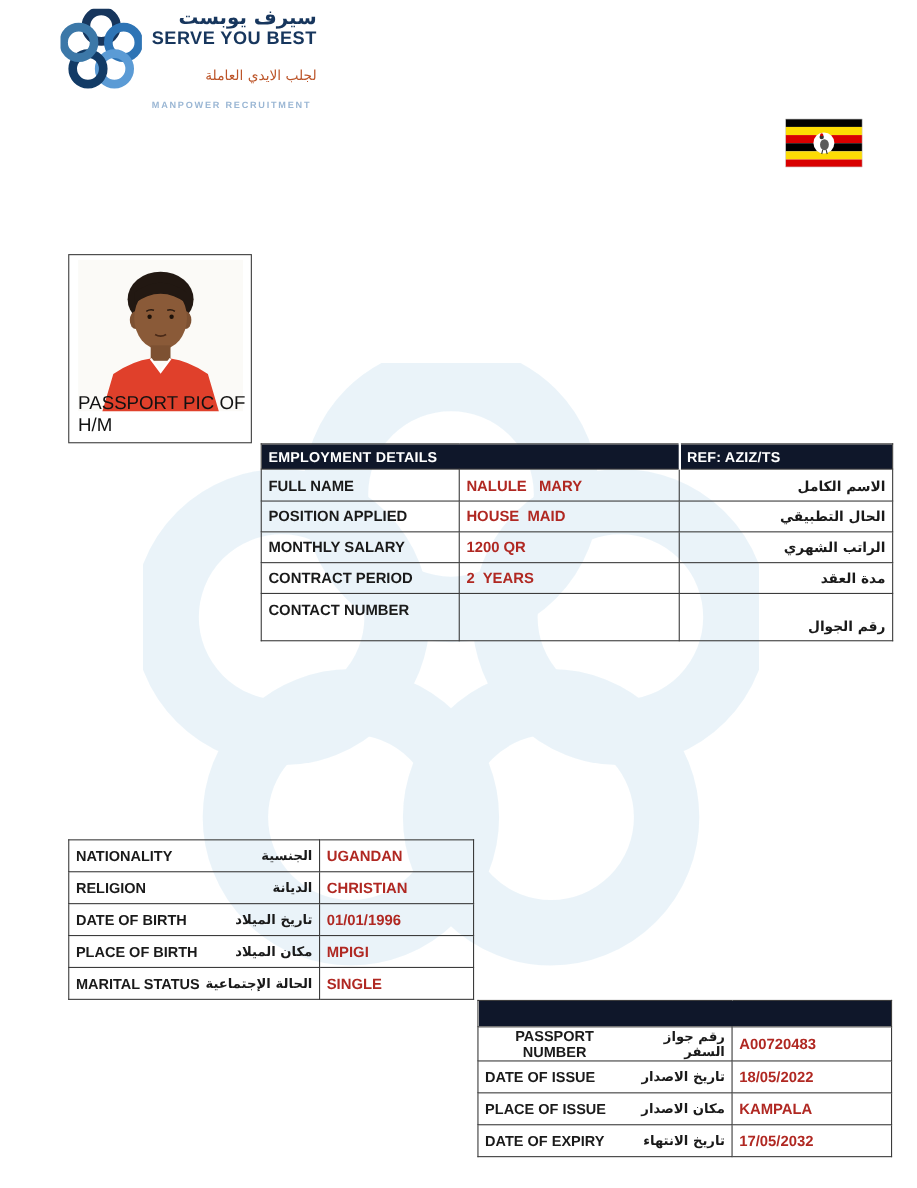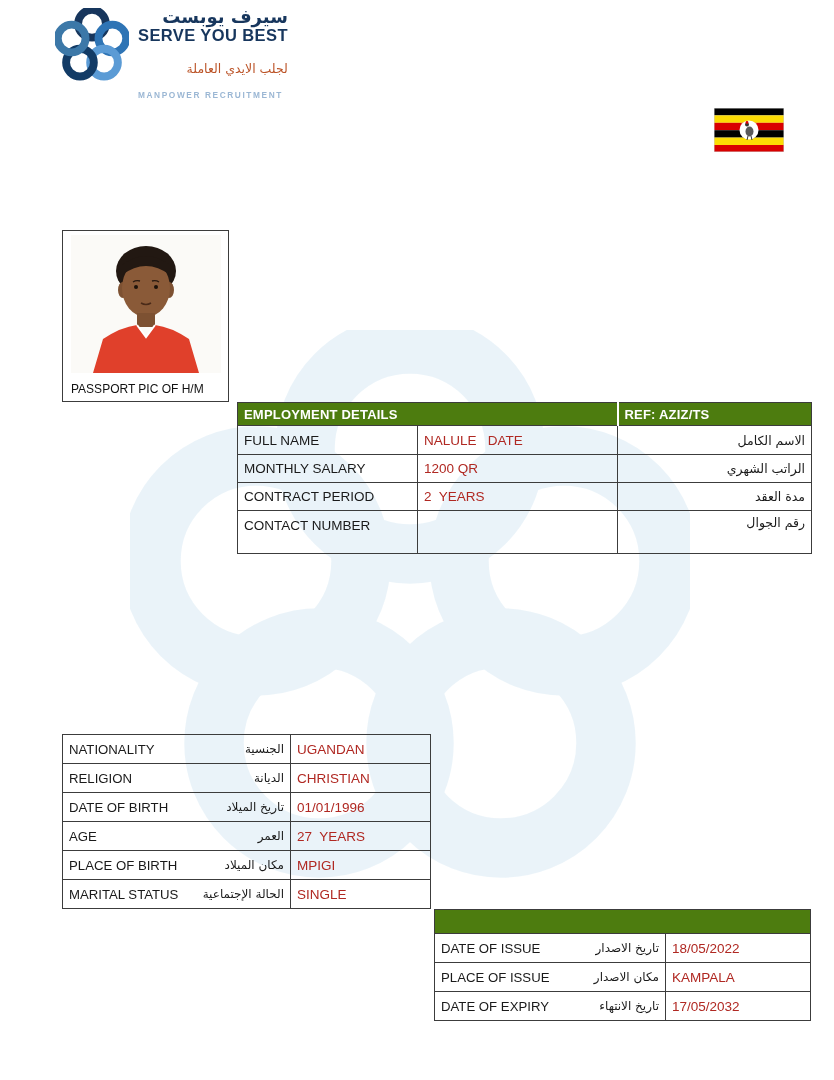--- a/index.html
+++ b/index.html
@@ -1,31 +1,31 @@
 <!DOCTYPE html>
 <html><head>
 <meta charset="utf-8">
 <style>
   html,body{margin:0;padding:0;background:#fff;}
   .page{position:relative;width:834px;height:1080px;background:#ffffff;
         font-family:"Liberation Sans",sans-serif;color:#1a1a1a;overflow:hidden;}
   .abs{position:absolute;}
   .bx{box-sizing:border-box;border:1px solid #3c3c3c;}
   table{border-collapse:collapse;table-layout:fixed;}
-  td{border:1px solid #3c3c3c;font-size:13.5px;padding:0 6px;vertical-align:middle;overflow:hidden;}
-  .hdr{background:#4d7c0f;color:#fff;font-weight:700;font-size:13px;letter-spacing:.2px;}
+  td{border:1px solid #3c3c3c;font-size:13.5px;padding:0 6px;vertical-align:middle;overflow:hidden;font-weight:bold;}
+  .hdr{background:#0f172a;color:#fff;font-weight:700;font-size:13px;letter-spacing:.2px;}
   .refcell{border-left:2px solid #fff;}
   .red{color:#B02822;white-space:pre;}
   .ar{font-family:"DejaVu Sans",sans-serif;font-size:12.5px;text-align:right;direction:rtl;}
   .mix{display:flex;justify-content:space-between;align-items:center;}
   .mix .en{font-size:13.2px;text-align:center;}
   .mix .a{font-family:"DejaVu Sans",sans-serif;font-size:12px;direction:rtl;}
   .watermark{opacity:.40;pointer-events:none;}
   .lay{position:relative;z-index:1;}
-  .caption{position:absolute;left:8px;bottom:5px;font-size:12px;color:#111;}
+  .caption{position:absolute;left:8px;bottom:5px;font-size:17px;color:#111;}
   
   .logo-wrap{display:flex;align-items:flex-start;}
   .logo-txt{margin-left:9px;line-height:1.05;}
   .l-ar-top{font-family:"DejaVu Sans",sans-serif;direction:rtl;font-size:18px;font-weight:700;color:#17365D;}
   .l-title{font-size:16.5px;font-weight:700;color:#17365D;letter-spacing:.4px;}
   .l-ar-sub{font-family:"DejaVu Sans",sans-serif;direction:rtl;font-size:12.5px;color:#BC5428;margin-top:18px;}
   .l-sub{font-size:8.3px;letter-spacing:1.6px;color:#9BB7D4;margin-top:16px;font-weight:700;}
 </style>
 </head>
 <body>
@@ -107,37 +107,42 @@
         <col style="width:200px">
         <col style="width:194px">
       </colgroup>
     <tbody>
         <tr style="height:23px">
       <td colspan="2" class="hdr">EMPLOYMENT DETAILS</td>
       <td class="hdr refcell">REF: AZIZ/TS</td>
     </tr>
     <tr style="height:29px">
       <td>FULL NAME</td>
-      <td class="red">NALULE   DATE</td>
+      <td class="red">NALULE   MARY</td>
       <td class="ar">الاسم الكامل</td>
+    </tr>
+    <tr style="height:28px">
+      <td>POSITION APPLIED</td>
+      <td class="red">HOUSE  MAID</td>
+      <td class="ar">الحال التطبيقي</td>
     </tr>
     <tr style="height:28px">
       <td>MONTHLY SALARY</td>
       <td class="red">1200 QR</td>
       <td class="ar">الراتب الشهري</td>
     </tr>
     <tr style="height:28px">
       <td>CONTRACT PERIOD</td>
       <td class="red">2  YEARS</td>
       <td class="ar">مدة العقد</td>
     </tr>
     <tr style="height:43px">
       <td style="vertical-align:top;padding-top:7px;margin-top:13px;">CONTACT NUMBER</td>
       <td class="red"></td>
-      <td class="ar" style="vertical-align:top;padding-top:4px;">رقم الجوال</td>
+      <td class="ar" style="vertical-align:top;padding-top:22px;">رقم الجوال</td>
     </tr>
   </tbody>
     </table>
 
   
   <table class="abs lay" style="left:62px;top:270px;width:368px;">
     <colgroup>
         <col style="width:228px">
         <col style="width:140px">
       </colgroup>
@@ -161,29 +166,20 @@
           <td class="red">CHRISTIAN</td>
         </tr>
     <tr style="height:29px">
           <td>
             <div class="mix">
               <span class="en">DATE OF BIRTH</span>
               <span class="a">تاريخ الميلاد</span>
             </div>
           </td>
           <td class="red">01/01/1996</td>
-        </tr>
-    <tr style="height:29px">
-          <td>
-            <div class="mix">
-              <span class="en">AGE</span>
-              <span class="a">العمر</span>
-            </div>
-          </td>
-          <td class="red">27  YEARS</td>
         </tr>
     <tr style="height:29px">
           <td>
             <div class="mix">
               <span class="en">PLACE OF BIRTH</span>
               <span class="a">مكان الميلاد</span>
             </div>
           </td>
           <td class="red">MPIGI</td>
         </tr>
@@ -205,20 +201,29 @@
         <col style="width:231px">
         <col style="width:145px">
       </colgroup>
     <tbody>
         <tr style="height:24px">
           <td colspan="2" class="hdr"></td>
         </tr>
     <tr style="height:29px">
           <td>
             <div class="mix">
+              <span class="en">PASSPORT NUMBER</span>
+              <span class="a">رقم جواز السفر</span>
+            </div>
+          </td>
+          <td class="red">A00720483</td>
+        </tr>
+    <tr style="height:29px">
+          <td>
+            <div class="mix">
               <span class="en">DATE OF ISSUE</span>
               <span class="a">تاريخ الاصدار</span>
             </div>
           </td>
           <td class="red">18/05/2022</td>
         </tr>
     <tr style="height:29px">
           <td>
             <div class="mix">
               <span class="en">PLACE OF ISSUE</span>

